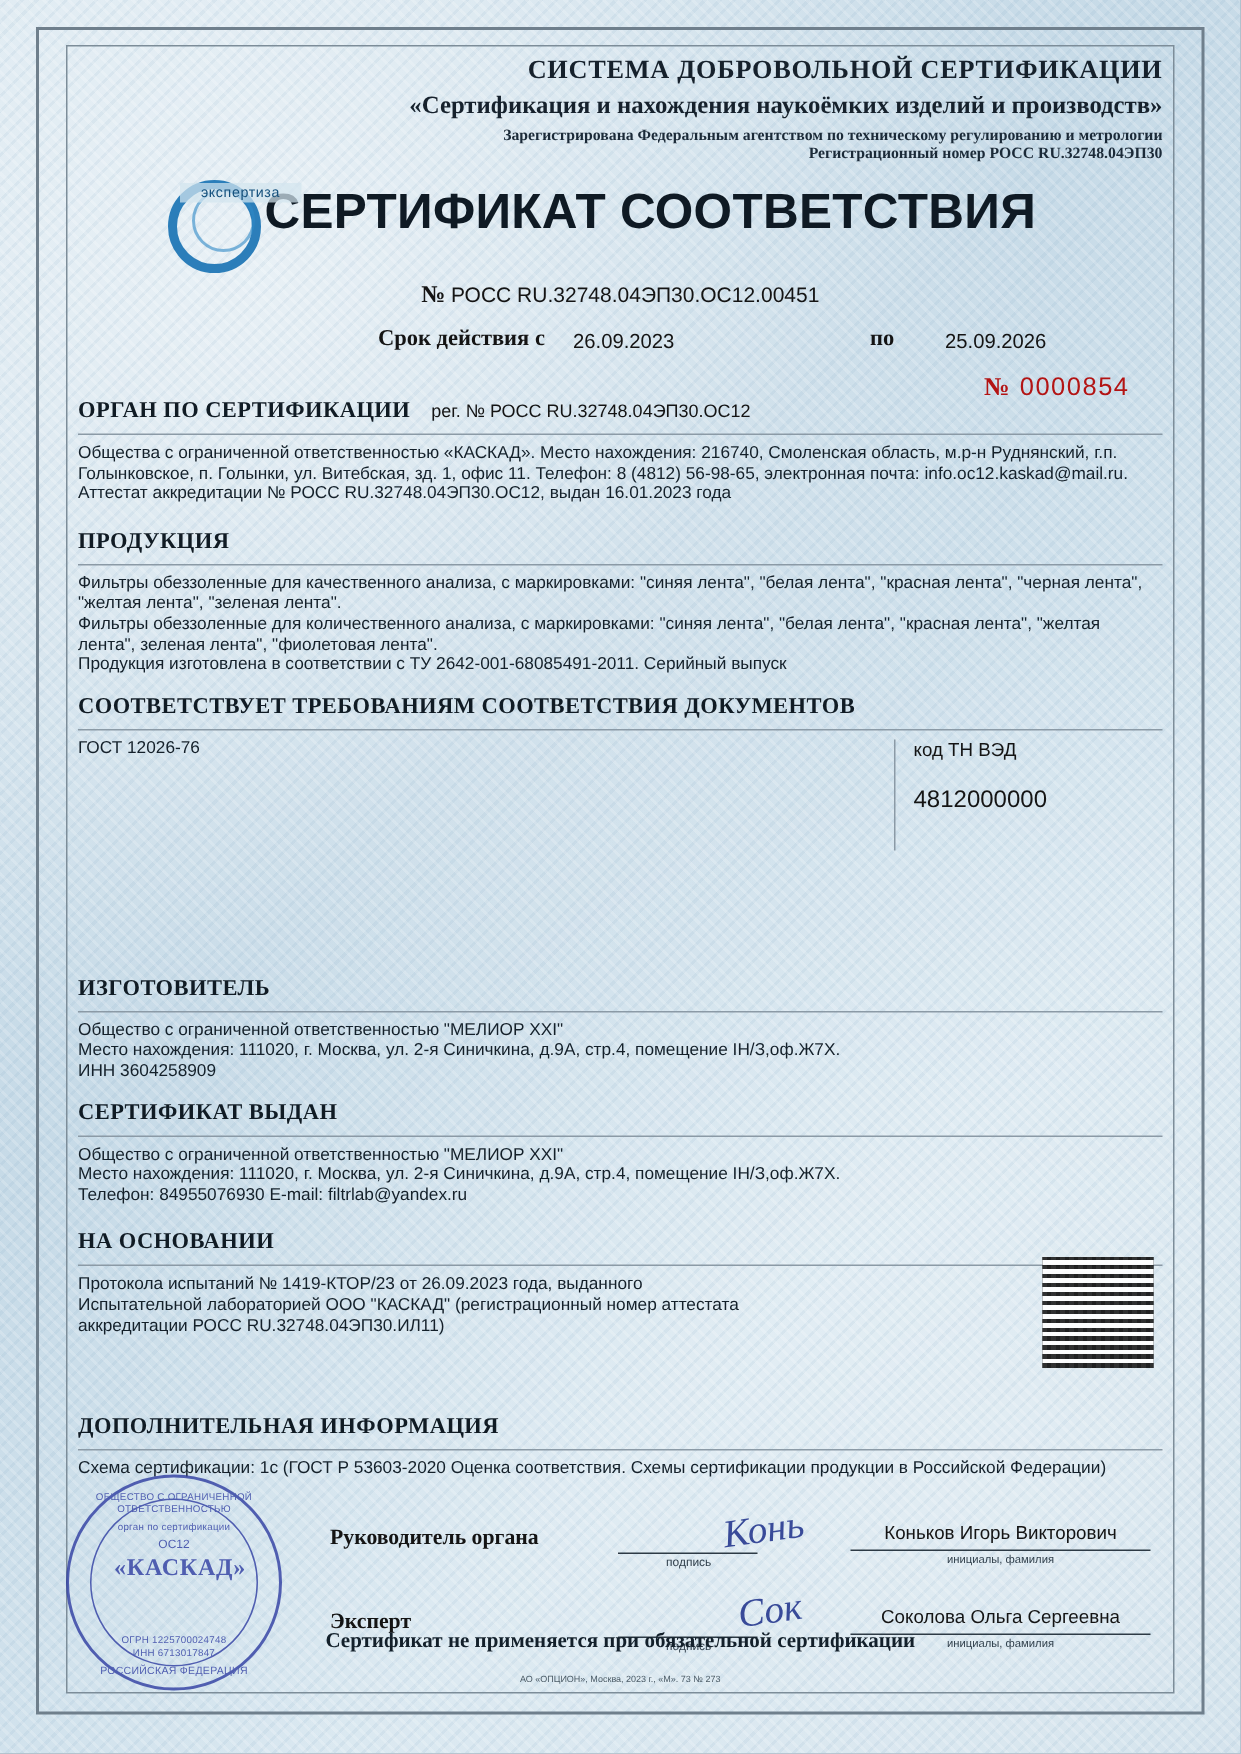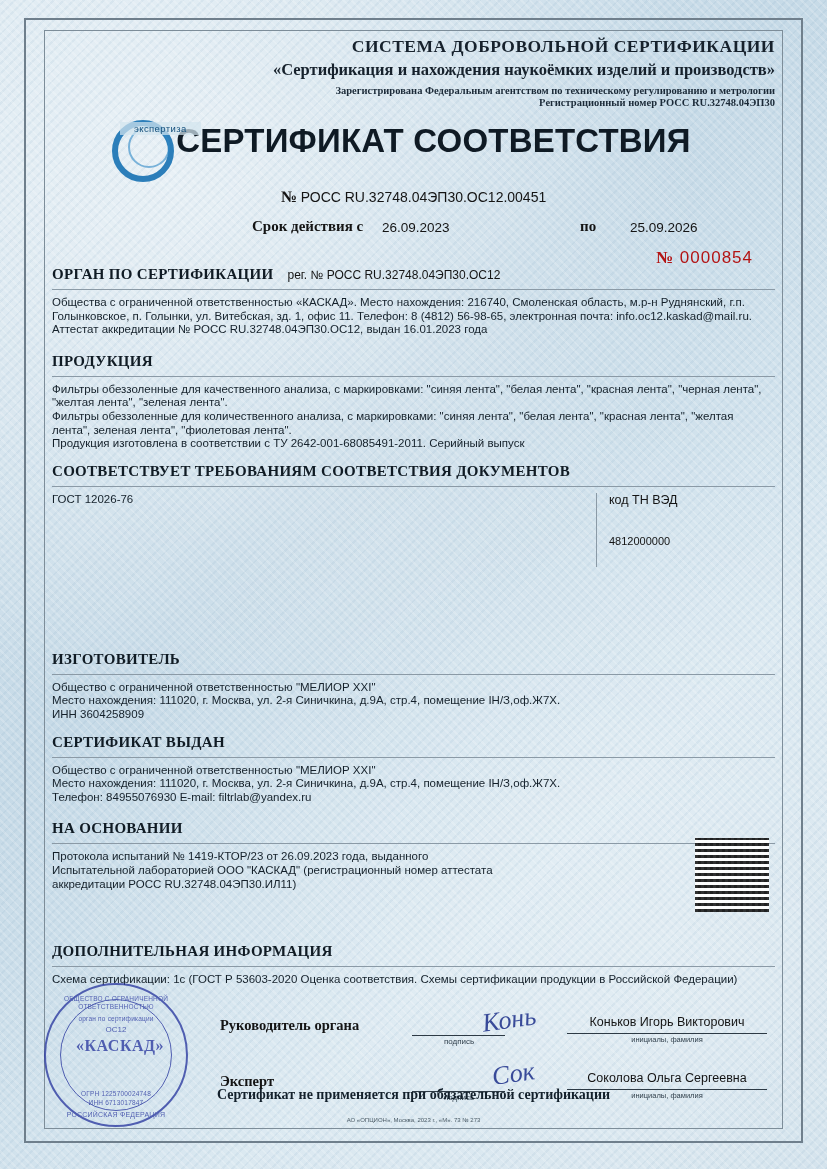--- a/index.html
+++ b/index.html
@@ -208,21 +208,21 @@
   .conform { margin-top: 12px; }
   .conform-grid { display: flex; }
   .conform-left { flex: 1; }
   .conform-right {
     width: 166px;
     border-left: 1px solid #8b9aa6;
     padding-left: 12px;
     font-size: 12.5px;
     min-height: 74px;
   }
-  .conform-right .val { margin-top: 28px; font-size: 11px; }
+  .conform-right .val { margin-top: 18px; font-size: 16px; }
 
   .maker { margin-top: 84px; }
   .issued { margin-top: 12px; }
   .basis { margin-top: 16px; position: relative; }
 
   .qr {
     position: absolute;
     right: 6px;
     top: 18px;
     width: 74px;

